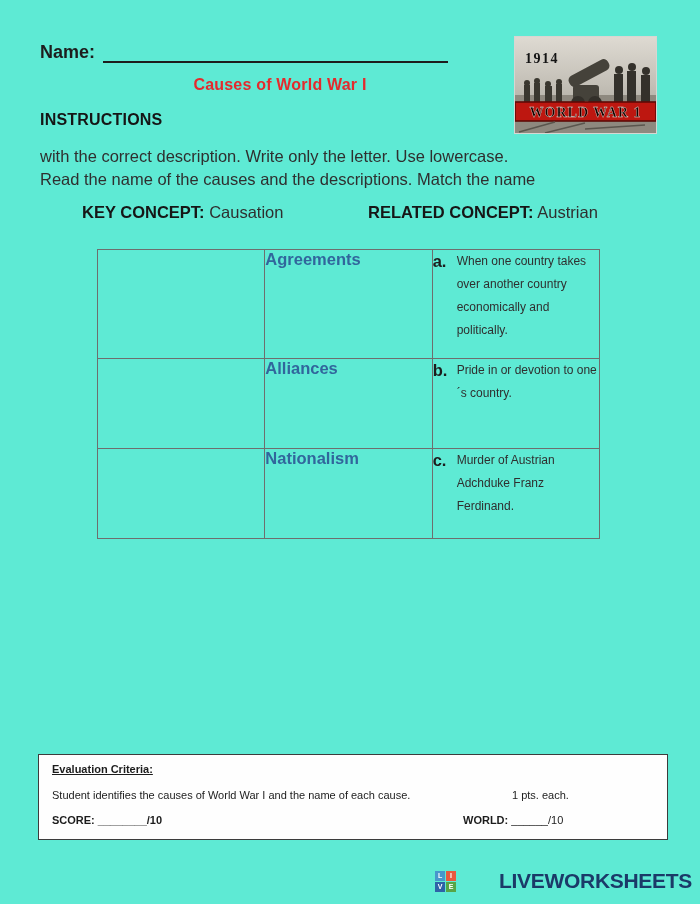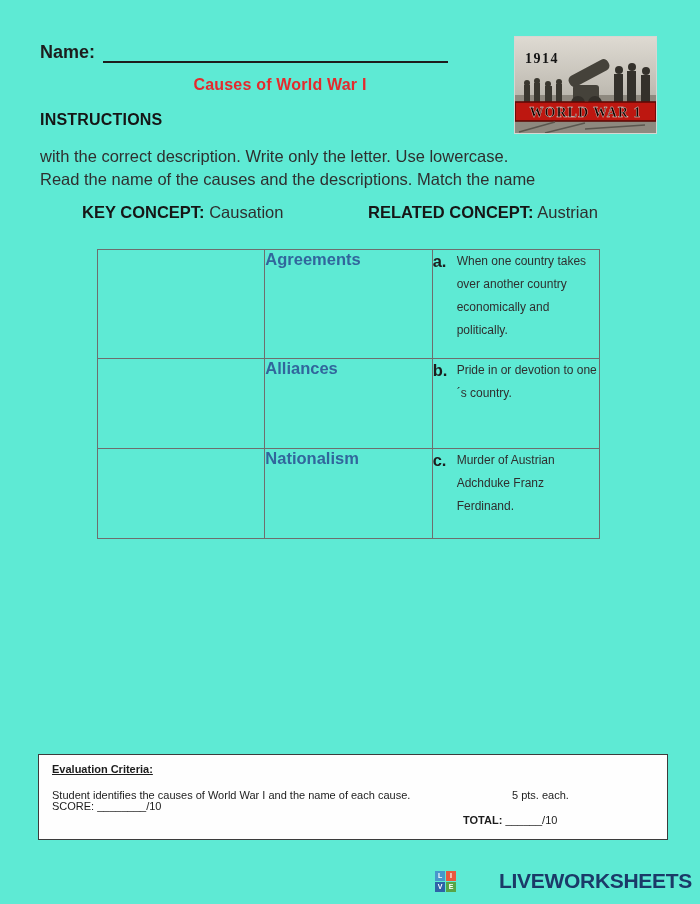--- a/index.html
+++ b/index.html
@@ -62,21 +62,21 @@
 
   
   .eval-box{
     position:absolute;left:38px;top:754px;width:628px;height:84px;
     border:1px solid #3c3c3c;background:#fefefe;
     font-size:11px;color:#1c1c1c;
   }
   .eval-h{position:absolute;left:13px;top:8px;font-weight:bold;text-decoration:underline;}
   .eval-crit{position:absolute;left:13px;top:34px;}
   .eval-pts{position:absolute;left:473px;top:34px;}
-  .eval-score{position:absolute;left:13px;top:45px;font-weight:normal;}
+  .eval-score{position:absolute;left:13px;top:59px;font-weight:bold;}
   .eval-total{position:absolute;left:424px;top:59px;}
   .eval-total .lbl{font-weight:bold;}
 
   
   .logo{position:absolute;top:869px;right:8px;display:flex;align-items:center;}
   .logo-grid{display:grid;grid-template-columns:10px 10px;grid-template-rows:10px 10px;gap:1px;margin-right:3px;}
   .logo-sq{display:flex;align-items:center;justify-content:center;color:#fff;font-size:7px;font-weight:bold;line-height:1;}
   .sq-l{background:#4796cc;} .sq-i{background:#e8583f;} .sq-v{background:#2e62a8;} .sq-e{background:#57a546;}
   .logo-text{font-weight:bold;font-size:21px;color:#1b3a68;letter-spacing:-0.3px;margin-left:40px;}
 </style>
@@ -186,23 +186,23 @@
               <span class="dtext">Murder of Austrian Adchduke Franz Ferdinand.</span>
             </div>
           </td>
     </tr>
   </tbody>
     </table>
 
   <div class="eval-box">
     <div class="eval-h">Evaluation Criteria:</div>
     <div class="eval-crit">Student identifies the causes of World War I and the name of each cause.</div>
-    <div class="eval-pts">5 pts. each.</div>
+    <div class="eval-pts">1 pts. each.</div>
     <div class="eval-score"><span>SCORE: </span><span>________</span><span>/10</span></div>
-    <div class="eval-total"><span class="lbl">TOTAL: </span><span>______</span><span>/10</span></div>
+    <div class="eval-total"><span class="lbl">WORLD: </span><span>______</span><span>/10</span></div>
   </div>
 
   <div class="logo">
     <div class="logo-grid">
       <span class="logo-sq sq-l">L</span>
       <span class="logo-sq sq-i">I</span>
       <span class="logo-sq sq-v">V</span>
       <span class="logo-sq sq-e">E</span>
     </div>
     <span class="logo-text">LIVEWORKSHEETS</span>

